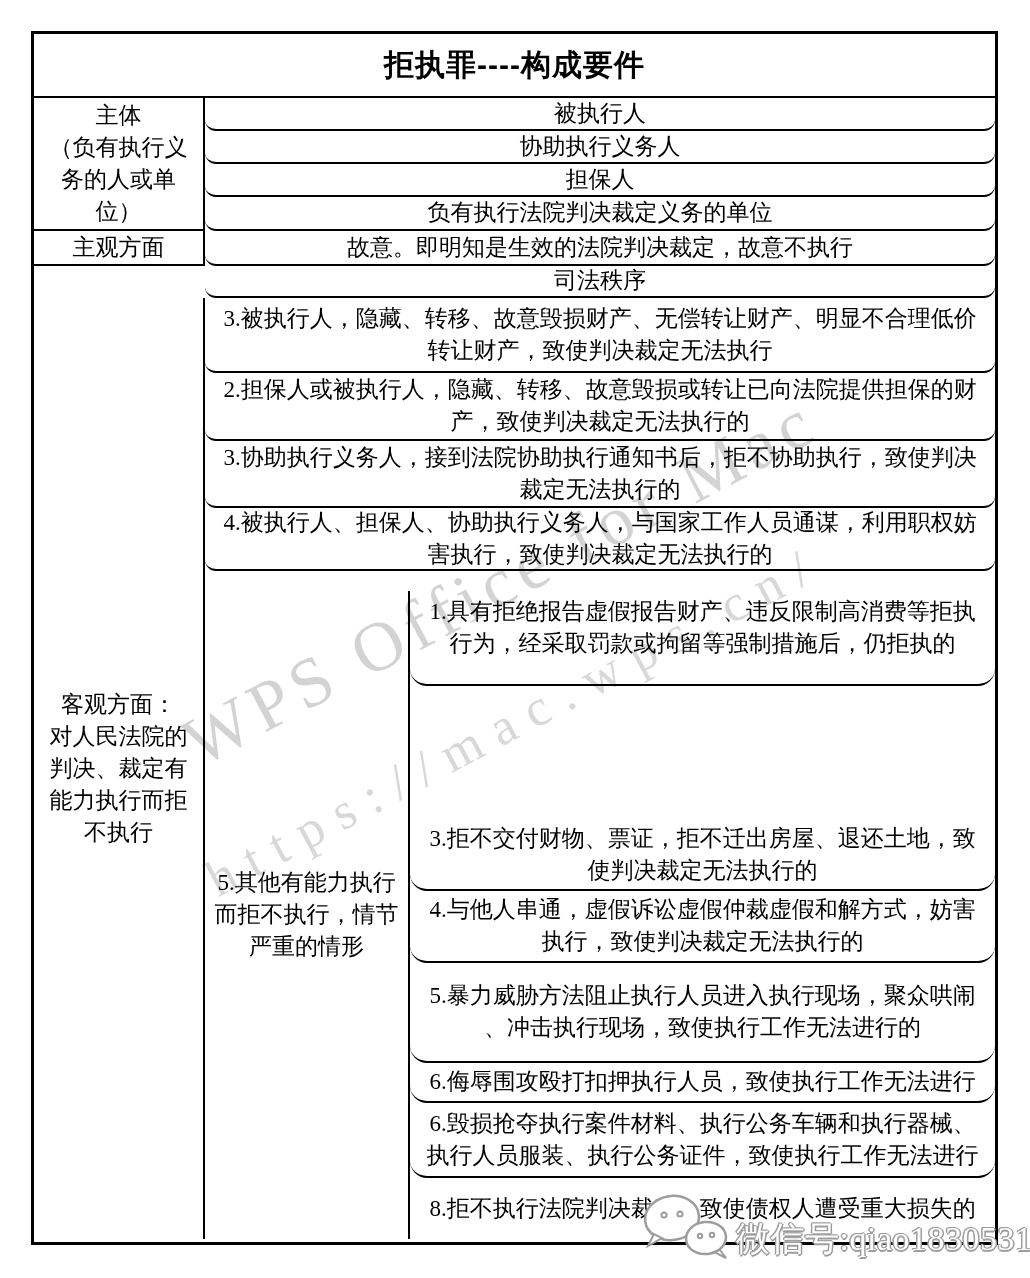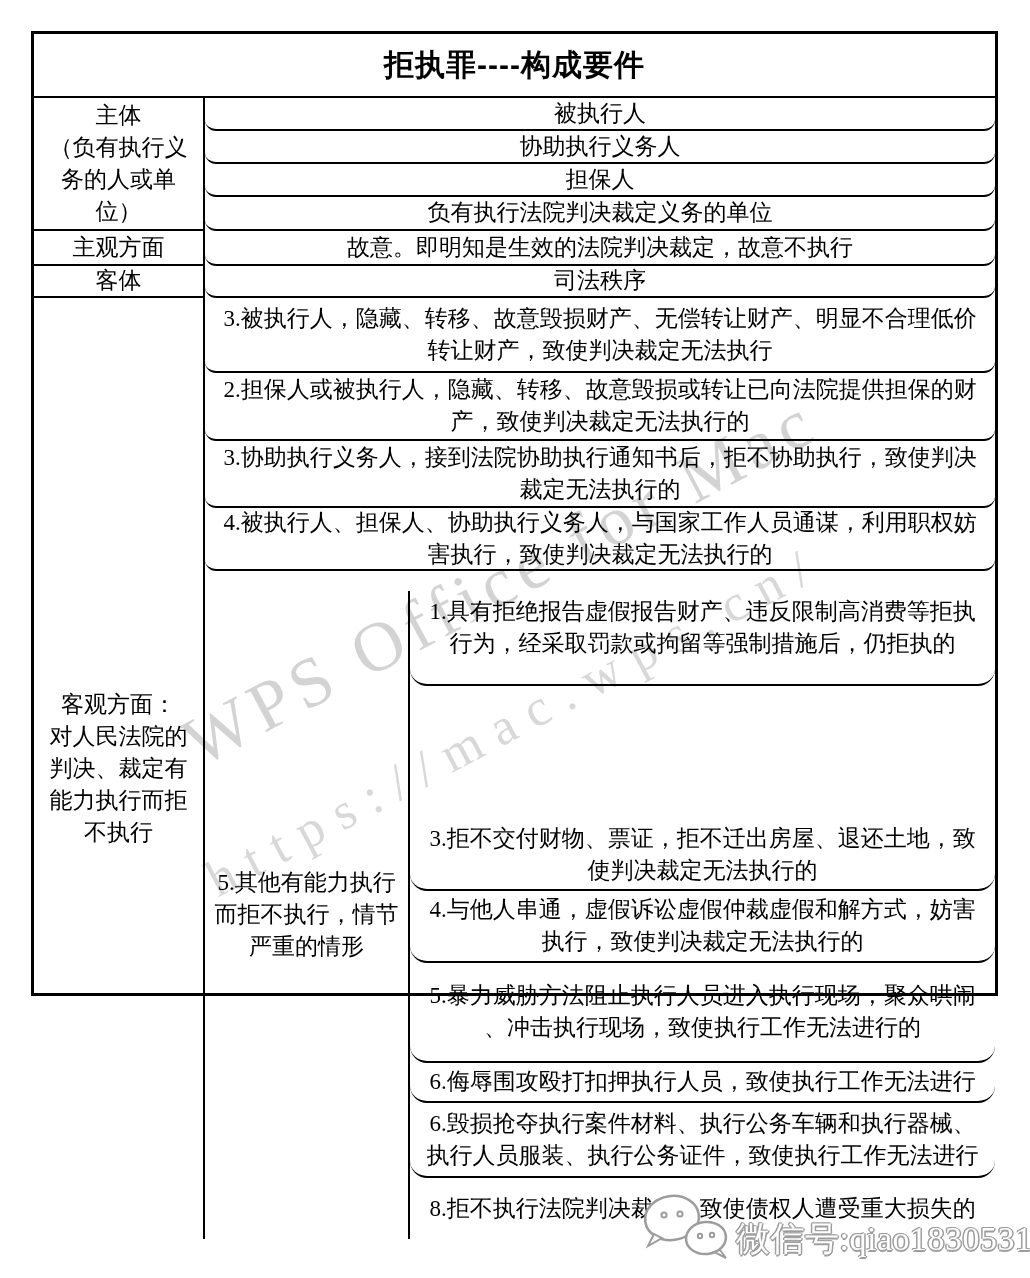--- a/index.html
+++ b/index.html
@@ -13,21 +13,21 @@
     transform-origin:0 0;transform:rotate(-28deg);
     font-family:"Liberation Serif","DejaVu Serif",serif;
     pointer-events:none;
   }
   .wm1{left:170px;top:712px;font-size:70px;letter-spacing:7px;color:rgba(168,168,168,0.5);}
   .wm2{left:196px;top:856px;font-size:52px;letter-spacing:15px;color:rgba(168,168,168,0.45);}
 
   
   .tbl{
     position:absolute;left:31px;top:31px;z-index:1;
-    width:967px;height:965px;box-sizing:border-box;
+    width:967px;height:1214px;box-sizing:border-box;
     border:3px solid #000;
     display:grid;
     grid-template-columns:171px 205px 1fr;
     grid-template-rows:64px 33px 33px 33px 34px 35px 32px 75px 68px 67px 63px 115px 135px 70px 72px 100px 40px 75px 61px;
     font-size:23px;background:transparent;
   }
   .c{
     border-right:2.5px solid #000;border-bottom:2.5px solid #000;
     display:flex;align-items:center;justify-content:center;
     text-align:center;white-space:pre-line;line-height:32px;
@@ -77,21 +77,20 @@
 务的人或单
 位）</div>
   <div class="c v rs1">被执行人</div>
   <div class="c v rs2">协助执行义务人</div>
   <div class="c v rs3">担保人</div>
   <div class="c v rs4">负有执行法院判决裁定义务的单位</div>
 
   <div class="c lbl6">主观方面</div>
   <div class="c v val6">故意。即明知是生效的法院判决裁定，故意不执行</div>
 
-  <div class="c lbl7">客体</div>
   <div class="c v val7">司法秩序</div>
 
   <div class="c obj-lbl">客观方面：
 对人民法院的
 判决、裁定有
 能力执行而拒
 不执行</div>
   <div class="c v ro1">3.被执行人，隐藏、转移、故意毁损财产、无偿转让财产、明显不合理低价
 转让财产，致使判决裁定无法执行</div>
   <div class="c v ro2">2.担保人或被执行人，隐藏、转移、故意毁损或转让已向法院提供担保的财

